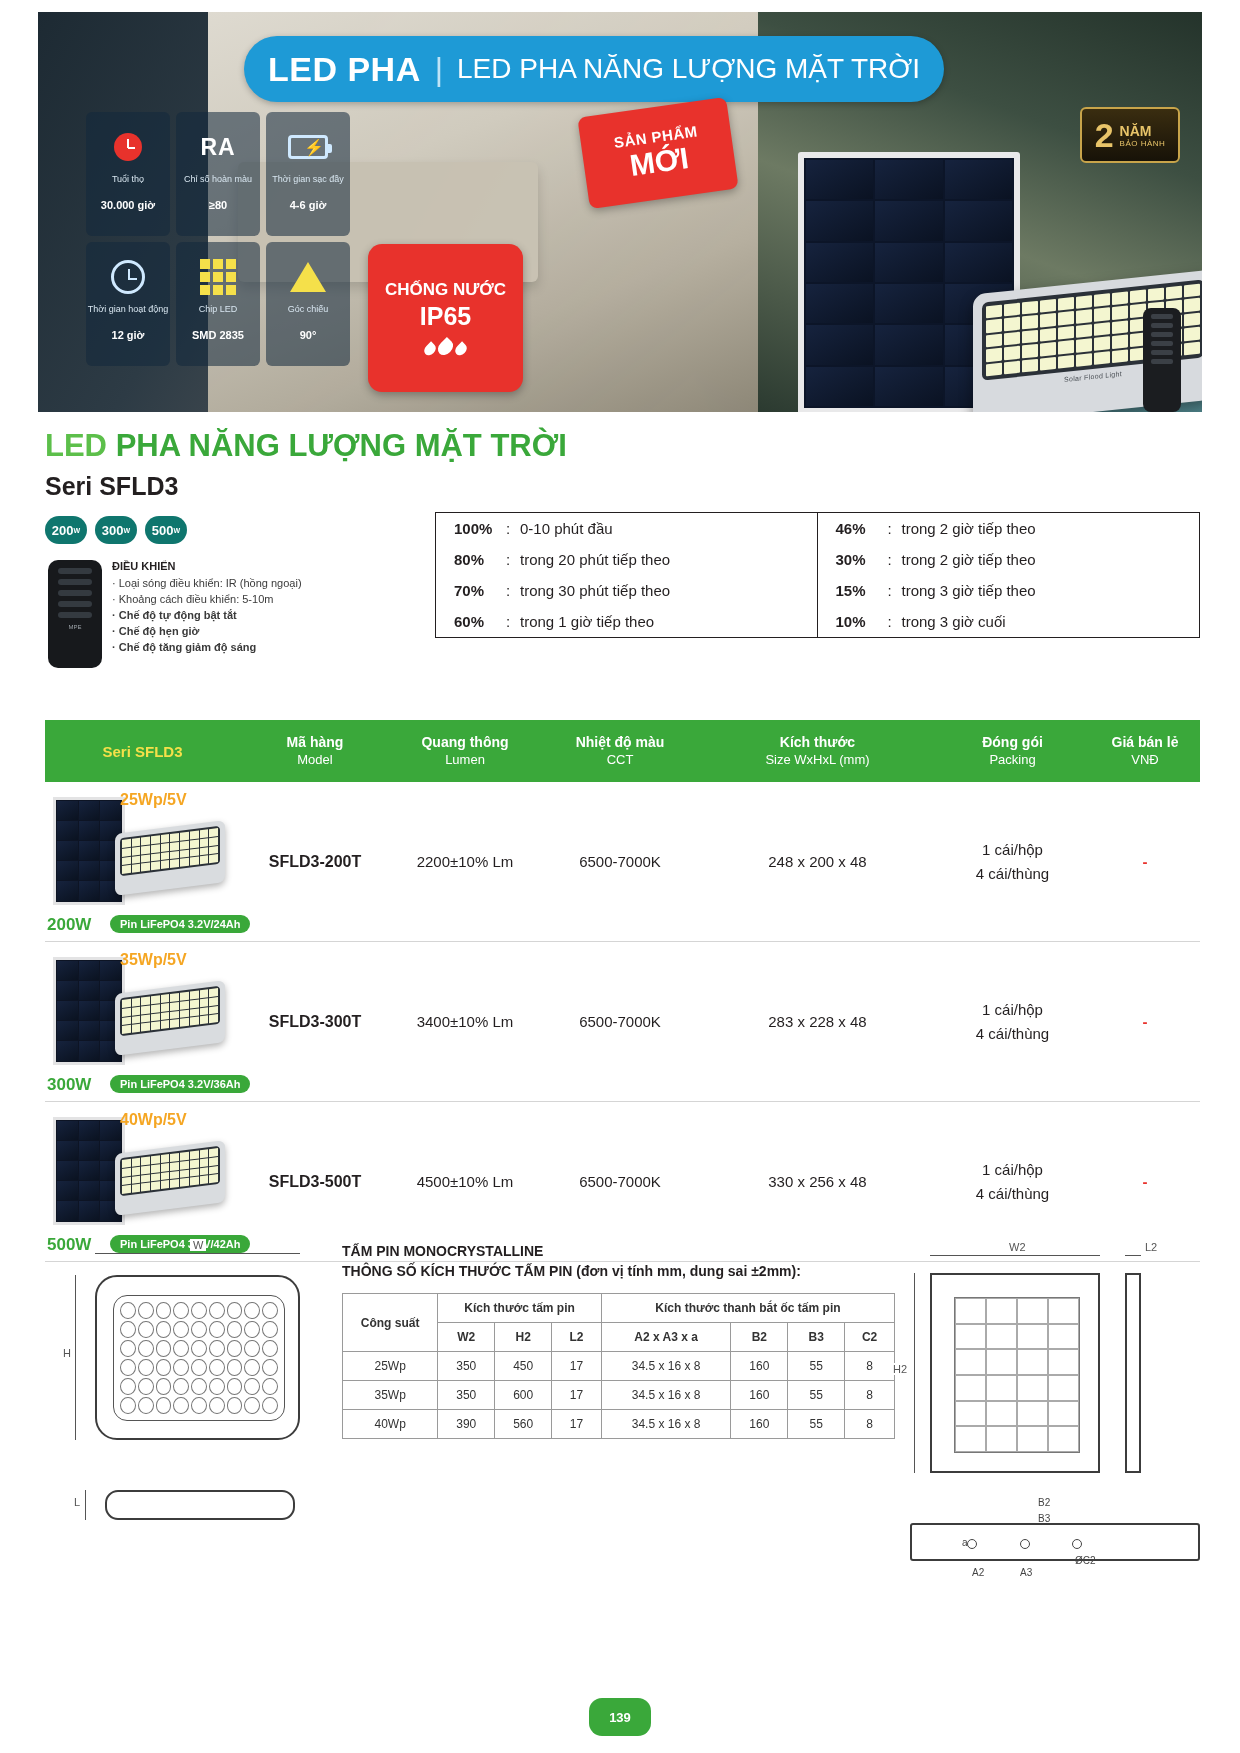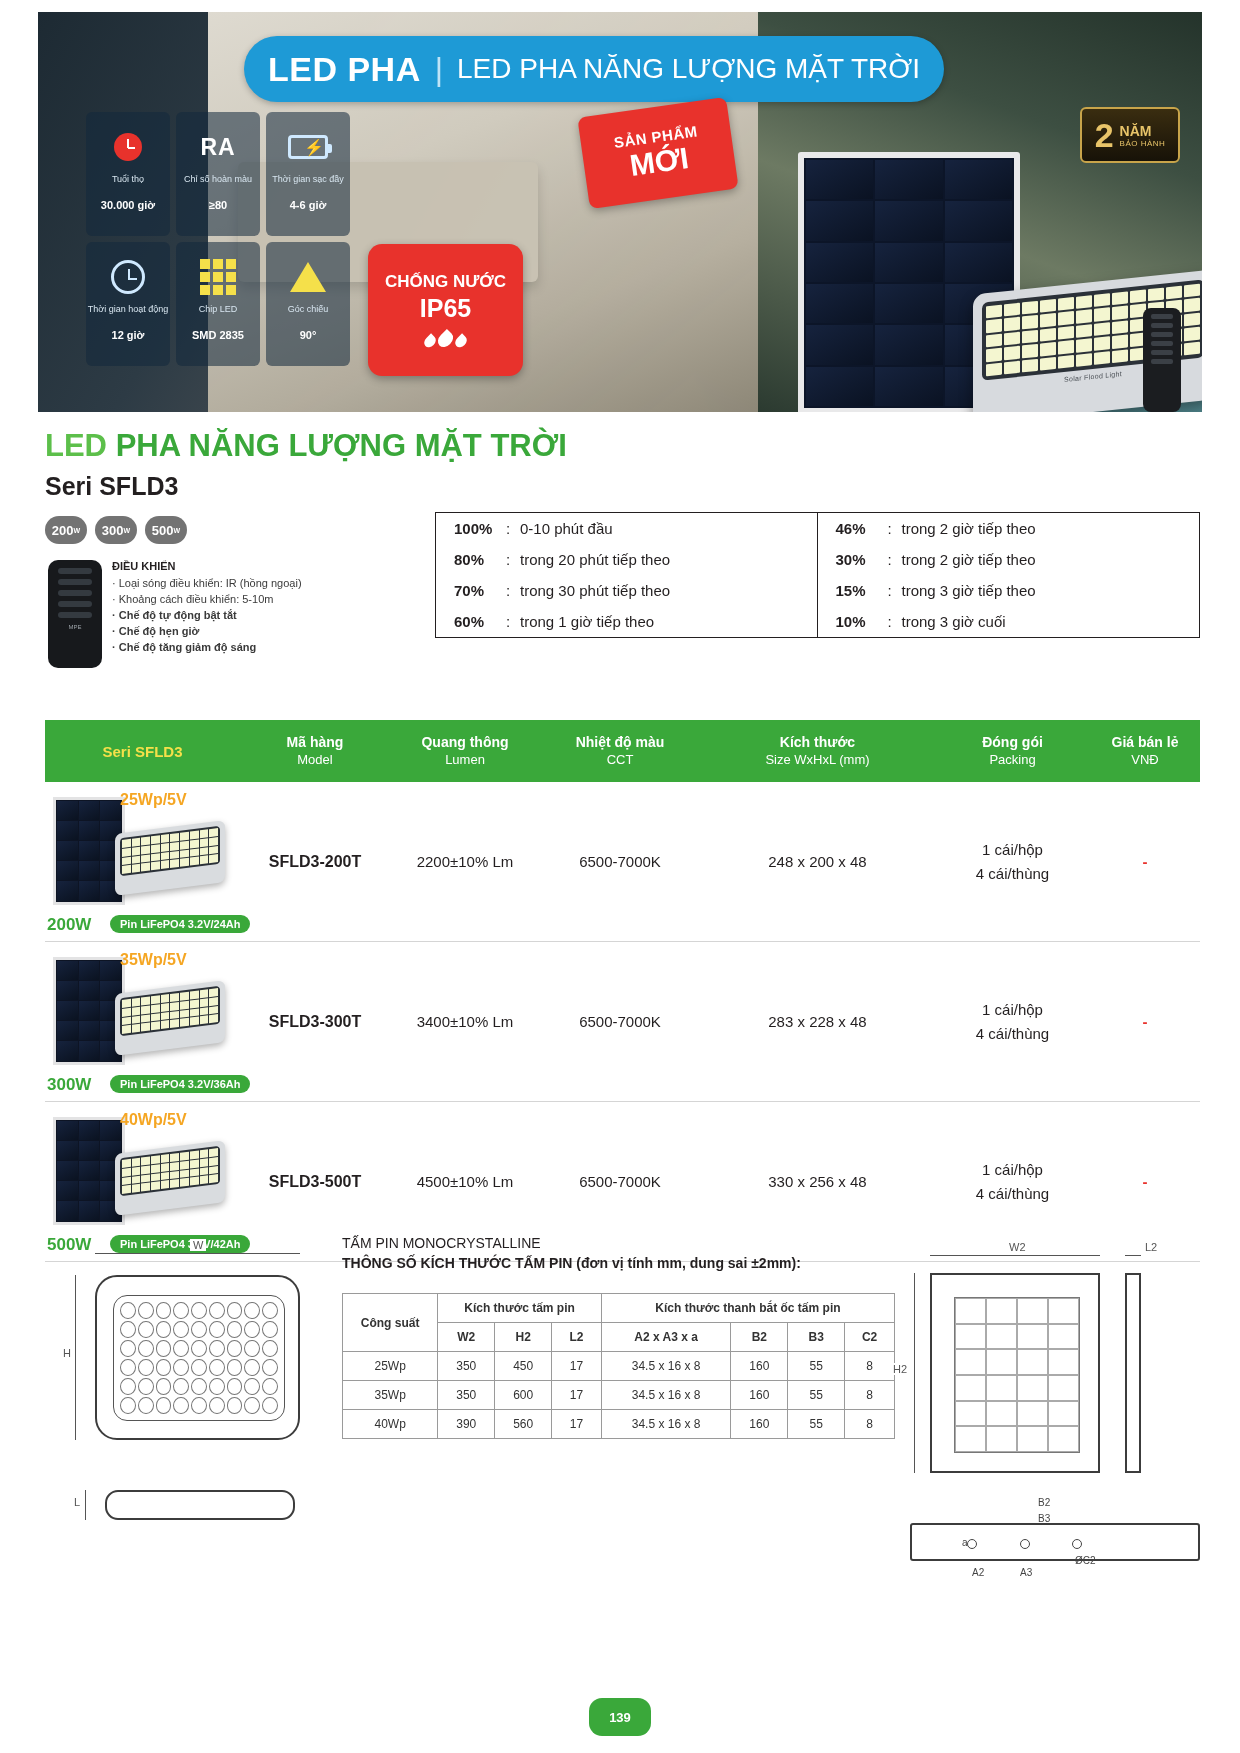--- a/index.html
+++ b/index.html
@@ -57,21 +57,21 @@
   .beam { width:0; height:0; border-left:18px solid transparent; border-right:18px solid transparent;
           border-bottom:30px solid #f5e04a; }
 
   .badge-new { position:absolute; left:545px; top:95px; width:150px; height:92px;
                background:#e8322c; border-radius:8px; transform:rotate(-8deg);
                color:#fff; display:flex; flex-direction:column; align-items:center; justify-content:center;
                box-shadow:0 3px 8px rgba(0,0,0,.3); }
   .badge-new .l1 { font-size:15px; font-weight:bold; letter-spacing:.5px; }
   .badge-new .l2 { font-size:30px; font-weight:bold; }
 
-  .badge-ip { position:absolute; left:330px; top:232px; width:155px; height:132px;
+  .badge-ip { position:absolute; left:330px; top:232px; width:155px; height:148px;
               background:#e8322c; border-radius:14px; color:#fff; display:flex;
               flex-direction:column; align-items:center; justify-content:center;
               box-shadow:0 3px 8px rgba(0,0,0,.3); }
   .badge-ip .l1 { font-size:17px; font-weight:bold; }
   .badge-ip .l2 { font-size:25px; font-weight:bold; margin-top:2px; }
   .drops { margin-top:8px; display:flex; gap:4px; align-items:flex-end; }
   .drop { width:13px; height:17px; background:#fff; border-radius:0 50% 50% 50%; transform:rotate(45deg); }
   .drop.sm { width:10px; height:13px; }
 
   .badge-warranty { position:absolute; right:22px; top:95px; width:100px; height:56px;
@@ -98,21 +98,21 @@
                  background:#1b1d20; border-radius:8px; padding:6px 8px; }
   .remote-hero i { display:block; height:5px; background:#3b4046; border-radius:2px; margin-bottom:4px; }
 
   
   .sec-title { position:absolute; left:45px; top:428px; font-size:31px; font-weight:bold; }
   .sec-title .g1 { color:#5cbf4a; }
   .sec-title .g2 { color:#3aa83a; }
   .seri-title { position:absolute; left:45px; top:472px; font-size:25px; font-weight:bold; color:#231f20; }
 
   .wchips { position:absolute; left:45px; top:516px; display:flex; gap:8px; }
-  .wchip { width:42px; height:28px; border-radius:14px; background:#737373; color:#fff;
+  .wchip { width:42px; height:28px; border-radius:14px; background:#0f766e; color:#fff;
            font-size:13px; font-weight:bold; display:flex; align-items:center; justify-content:center; }
   .wchip sup { font-size:7px; }
 
   
   .remote-block { position:absolute; left:48px; top:560px; width:320px; }
   .remote-body { position:absolute; left:0; top:0; width:54px; height:108px; background:#17191c;
                  border-radius:10px; padding:8px 10px; }
   .remote-body i { display:block; height:6px; background:#343a40; border-radius:3px; margin-bottom:5px; }
   .remote-body .mpe { color:#9aa0a6; font-size:6px; text-align:center; margin-top:6px; }
   .remote-text { position:absolute; left:64px; top:0; }
@@ -177,21 +177,21 @@
   .lamp-side { position:absolute; left:50px; top:245px; width:190px; height:30px;
                border:2px solid #3c3c3c; border-radius:13px; }
   .dim-w { position:absolute; left:40px; top:8px; width:205px; border-top:1px solid #555; }
   .dim-w span { position:absolute; left:95px; top:-15px; font-size:11px; color:#555; background:#fff; padding:0 3px; }
   .dim-h { position:absolute; left:20px; top:30px; height:165px; border-left:1px solid #555; }
   .dim-h span { position:absolute; left:-13px; top:72px; font-size:11px; color:#555; background:#fff; }
   .dim-l { position:absolute; left:30px; top:245px; height:30px; border-left:1px solid #555; }
   .dim-l span { position:absolute; left:-12px; top:6px; font-size:11px; color:#555; background:#fff; }
 
   .mid-text { position:absolute; left:342px; top:-10px; width:520px; }
-  .mid-text .m1 { font-size:14px; font-weight:normal; margin-bottom:4px; }
+  .mid-text .m1 { font-size:14px; font-weight:bold; margin-bottom:4px;margin-top:8px; }
   .mid-text .m2 { font-size:14px; font-weight:bold; }
 
   .dtable { position:absolute; left:342px; top:48px; width:553px; border-collapse:collapse; }
   .dtable td, .dtable th { border:1px solid #9a9a9a; font-size:12px; text-align:center; padding:7px 2px; color:#333; }
   .dtable th { font-weight:bold; }
 
   .draw-right { position:absolute; left:920px; top:0; width:300px; height:400px; }
   .panel-front { position:absolute; left:10px; top:28px; width:170px; height:200px; border:2px solid #3c3c3c; }
   .panel-front-in { position:absolute; left:22px; top:22px; width:126px; height:156px; border:1px solid #777;
                     display:grid; grid-template-columns:repeat(4,1fr); grid-template-rows:repeat(6,1fr); }

